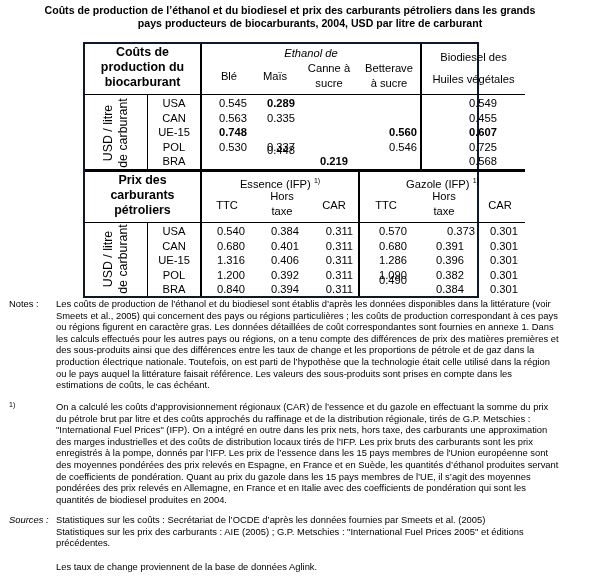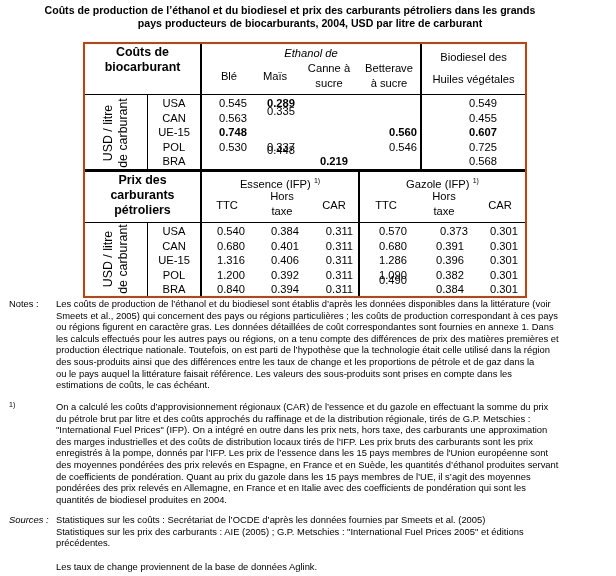--- a/index.html
+++ b/index.html
@@ -9,22 +9,22 @@
   }
   .title {
     position: absolute; left: 0; top: 4px; width: 616px;
     text-align: center; font-weight: bold; font-size: 10.6px; line-height: 13px;
   }
   .title .l1 { display: block; padding-right: 36px; }
   .title .l2 { display: block; padding-left: 4px; }
 
   
   .tbl {
-    position: absolute; left: 83px; top: 42px; width: 444px; height: 256px;
-    border: 2px solid #c2410c; box-sizing: border-box;
+    position: absolute; left: 83px; top: 42px; width: 396px; height: 256px;
+    border: 2px solid #0f172a; box-sizing: border-box;
     font-size: 11.2px;
   }
   .abs { position: absolute; }
   .vline { position: absolute; background: #000; }
   .hline { position: absolute; background: #000; }
   .c { text-align: center; }
   .r { text-align: right; }
   .b { font-weight: bold; }
   .hdr-bold { font-weight: bold; font-size: 12.4px; line-height: 15px; text-align: center; }
   .cell { position: absolute; line-height: 14.5px; white-space: nowrap; }
@@ -60,20 +60,21 @@
   <div class="vline" style="left:273px; top:128px; width:2px; height:124px;"></div>
 
   <div class="hline" style="left:0; top:50px; width:440px; height:1px;"></div>
 
   <div class="hline" style="left:0; top:125px; width:440px; height:3px;"></div>
 
   <div class="hline" style="left:0; top:178px; width:440px; height:1px;"></div>
 
   <div class="abs hdr-bold" style="left:0; top:1px; width:115px;">
     <div>Coûts de</div>
+    <div>production du</div>
     <div>biocarburant</div>
   </div>
   <div class="cell c" style="left:117px; top:2px; width:218px;font-style:italic;">Ethanol de</div>
   <div class="cell c" style="left:122px; top:25px; width:44px;">Blé</div>
   <div class="cell c" style="left:168px; top:25px; width:44px;">Maïs</div>
   <div class="cell c" style="left:216px; top:17px; width:56px;">
     <div>Canne à</div>
     <div>sucre</div>
   </div>
   <div class="cell c" style="left:272px; top:17px; width:64px;">
@@ -92,21 +93,21 @@
 
   <div id="t1rows">
       <div class="cell c" style="left: 63px; top: 52px; width: 52px;">USA</div>
       <div class="cell r" style="left: 120px; top: 52px; width: 42px;">0.545</div>
       <div class="cell r b" style="left: 168px; top: 52px; width: 42px;">0.289</div>
       <div class="cell r" style="left: 221px; top: 52px; width: 42px;"></div>
       <div class="cell r" style="left: 290px; top: 52px; width: 42px;"></div>
       <div class="cell r" style="left: 360px; top: 52px; width: 52px;">0.549</div>
       <div class="cell c" style="left: 63px; top: 66.6px; width: 52px;">CAN</div>
       <div class="cell r" style="left: 120px; top: 66.6px; width: 42px;">0.563</div>
-      <div class="cell r" style="left: 168px; top: 60px; width: 42px;">0.335</div>
+      <div class="cell r" style="left: 168px; top: 67px; width: 42px;">0.335</div>
       <div class="cell r" style="left: 221px; top: 66.6px; width: 42px;"></div>
       <div class="cell r" style="left: 290px; top: 66.6px; width: 42px;"></div>
       <div class="cell r" style="left: 360px; top: 66.6px; width: 52px;">0.455</div>
       <div class="cell c" style="left: 63px; top: 81.2px; width: 52px;">UE-15</div>
       <div class="cell r b" style="left: 120px; top: 81.2px; width: 42px;">0.748</div>
       <div class="cell r" style="left: 168px; top: 99px; width: 42px;">0.448</div>
       <div class="cell r" style="left: 221px; top: 81.2px; width: 42px;"></div>
       <div class="cell r b" style="left: 290px; top: 81.2px; width: 42px;">0.560</div>
       <div class="cell r b" style="left: 360px; top: 81.2px; width: 52px;">0.607</div>
       <div class="cell c" style="left: 63px; top: 95.8px; width: 52px;">POL</div>
@@ -153,21 +154,21 @@
     <div>USD /  litre</div>
     <div>de carburant</div>
   </div>
 
   <div id="t2rows">
       <div class="cell c" style="left: 63px; top: 180px; width: 52px;">USA</div>
       <div class="cell r" style="left: 118px; top: 180px; width: 42px;">0.540</div>
       <div class="cell r" style="left: 172px; top: 180px; width: 42px;">0.384</div>
       <div class="cell r" style="left: 226px; top: 180px; width: 42px;">0.311</div>
       <div class="cell r" style="left: 280px; top: 180px; width: 42px;">0.570</div>
-      <div class="cell r" style="left: 341px; top: 180px; width: 42px; text-align: right;">0.373</div>
+      <div class="cell r" style="left: 348px; top: 180px; width: 42px; text-align: right;">0.373</div>
       <div class="cell r" style="left: 391px; top: 180px; width: 42px;">0.301</div>
       <div class="cell c" style="left: 63px; top: 194.6px; width: 52px;">CAN</div>
       <div class="cell r" style="left: 118px; top: 194.6px; width: 42px;">0.680</div>
       <div class="cell r" style="left: 172px; top: 194.6px; width: 42px;">0.401</div>
       <div class="cell r" style="left: 226px; top: 194.6px; width: 42px;">0.311</div>
       <div class="cell r" style="left: 280px; top: 194.6px; width: 42px;">0.680</div>
       <div class="cell r" style="left: 337px; top: 194.6px; width: 42px;">0.391</div>
       <div class="cell r" style="left: 391px; top: 194.6px; width: 42px;">0.301</div>
       <div class="cell c" style="left: 63px; top: 209.2px; width: 52px;">UE-15</div>
       <div class="cell r" style="left: 118px; top: 209.2px; width: 42px;">1.316</div>
@@ -193,22 +194,22 @@
     </div>
 </div>
 
 <div class="notes" style="top:298px;">
   <span class="lab">Notes :</span>
   <div class="body" id="notes-body">
       <p>Les coûts de production de l’éthanol et du biodiesel sont établis d’après les données disponibles dans la littérature (voir</p>
       <p>Smeets et al., 2005) qui concernent des pays ou régions particulières ; les coûts de production correspondant à ces pays</p>
       <p>ou régions figurent en caractère gras. Les données détaillées de coût correspondantes sont fournies en annexe 1. Dans</p>
       <p>les calculs effectués pour les autres pays ou régions, on a tenu compte des différences de prix des matières premières et</p>
+      <p>des sous-produits ainsi que des différences entre les taux de change et les proportions de pétrole et de gaz dans la</p>
       <p>production électrique nationale. Toutefois, on est parti de l’hypothèse que la technologie était celle utilisé dans la région</p>
-      <p>des sous-produits ainsi que des différences entre les taux de change et les proportions de pétrole et de gaz dans la</p>
       <p>ou le pays auquel la littérature faisait référence. Les valeurs des sous-produits sont prises en compte dans les</p>
       <p>estimations de coûts, le cas échéant.</p>
     </div>
 </div>
 
 <div class="notes" style="top:401px;">
   <span class="lab" style="font-size:7px; top:-2px;">1)</span>
   <div class="body" id="fn-body">
       <p>On a calculé les coûts d’approvisionnement régionaux (CAR) de l’essence et du gazole en effectuant la somme du prix</p>
       <p>du pétrole brut par litre et des coûts approchés du raffinage et de la distribution régionale, tirés de G.P. Metschies :</p>

